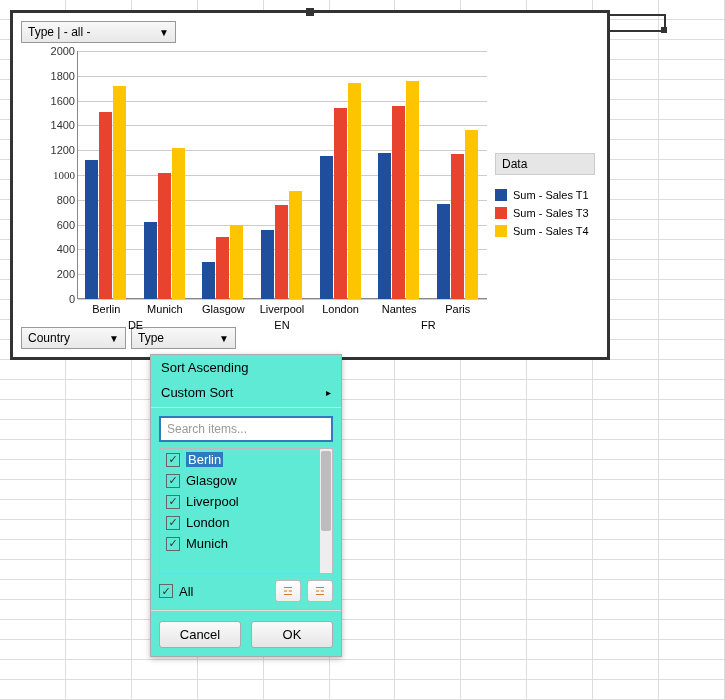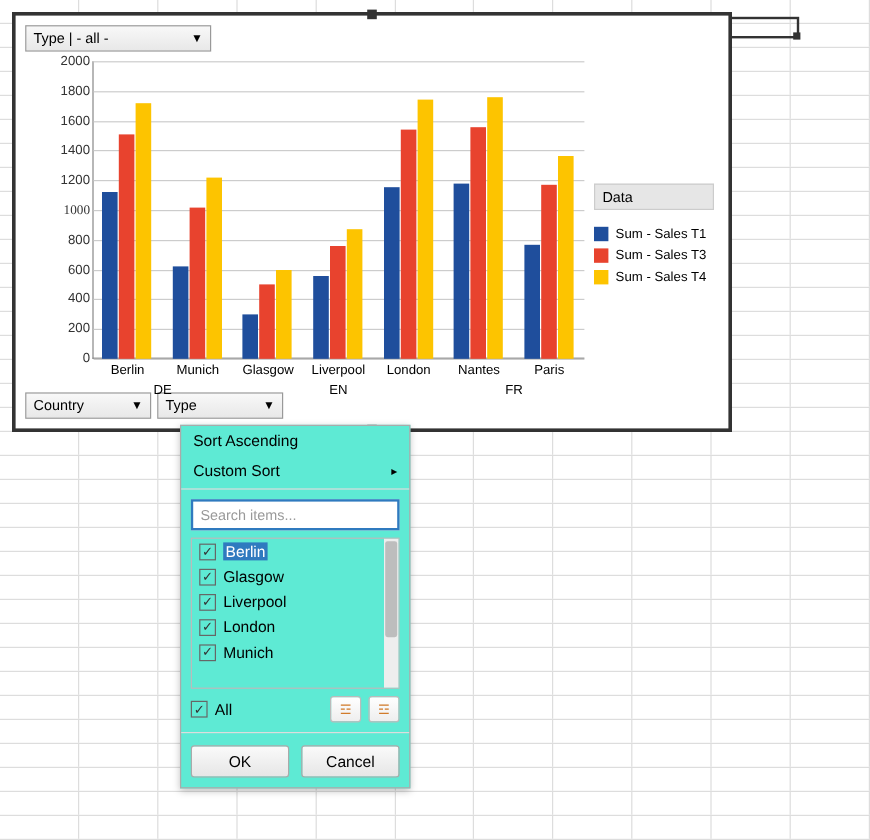--- a/index.html
+++ b/index.html
@@ -682,16 +682,16 @@
   <div class="all-row">
     <span class="chk checked"></span>
     <span class="item-label">All</span>
     <div class="mini-btns">
       <span class="mini-btn">☲</span>
       <span class="mini-btn">☲</span>
     </div>
   </div>
   <div class="menu-sep"></div>
   <div class="btn-row">
+    <div class="btn">Cancel</div>
     <div class="btn">OK</div>
-    <div class="btn">Cancel</div>
   </div>
 </div>
 
 </body></html>

